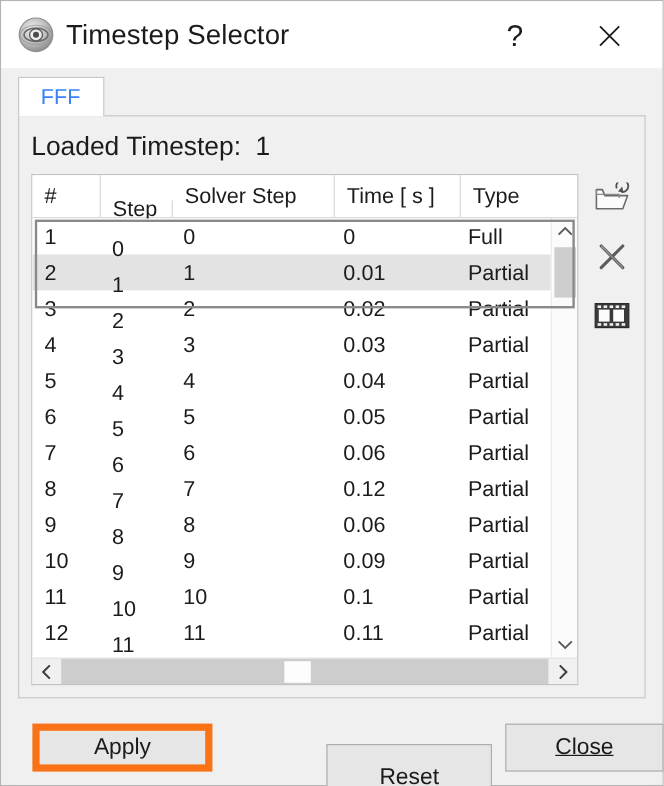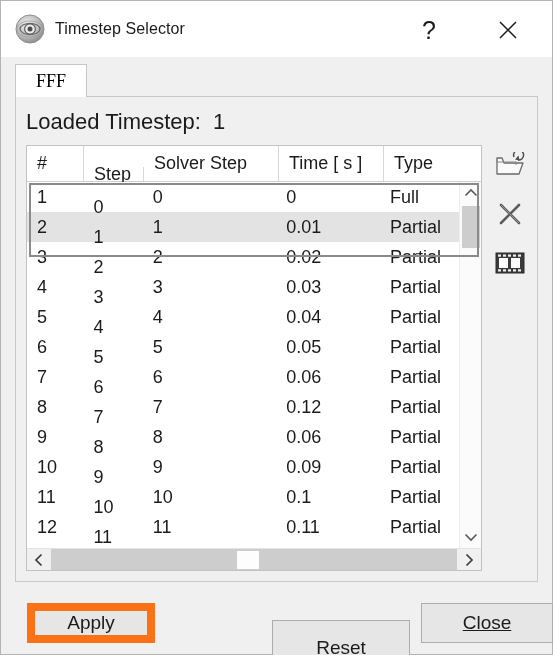--- a/index.html
+++ b/index.html
@@ -37,21 +37,21 @@
     display: flex;
     align-items: center;
   }
   #app-icon {
     margin-left: 14px;
     width: 30px; height: 30px;
     flex: 0 0 auto;
   }
   #title-text {
     margin-left: 10px;
-    font-size: 16px;
+    font-size: 23px;
     color: #1b1b1b;
     letter-spacing: 0.1px;
     white-space: nowrap;
   }
   .titlebtn {
     position: absolute;
     top: 10px;
     width: 38px;
     height: 38px;
     display: flex;
@@ -90,26 +90,25 @@
   .tab {
     height: 33px;
     min-width: 72px;
     padding: 0 18px;
     box-sizing: border-box;
     background: #ffffff;
     border: 1px solid #c8c8c8;
     border-bottom: none;
     display: flex;
     align-items: center;
-    justify-content: center;
+    justify-content: flex-start;
     font-size: 18px;
-    color: #000000;
+    color: #3b82f6;
     cursor: default;
     user-select: none;
-    font-family: Liberation Serif, serif;
   }
 
   
   #tabpage {
     flex: 1 1 auto;
     background: #f0f0f0;
     border: 1px solid #c8c8c8;
     margin-top: -1px;
     margin-bottom: 12px;
     box-sizing: border-box;
@@ -319,22 +318,22 @@
     color: #1b1b1b;
     display: flex;
     align-items: center;
     justify-content: center;
     cursor: default;
     user-select: none;
   }
   #apply-button {
     left: 12px;
     top: 9px;
-    width: 128px;
-    border: 8px solid #f97316;
+    width: 150px;
+    border: 6px solid #f97316;
     text-align: right;
   }
   #reset-button {
     left: 257px;
     top: 26px;
     width: 138px;
     align-items: flex-end;
   }
   #close-footer-button {
     left: 406px;

